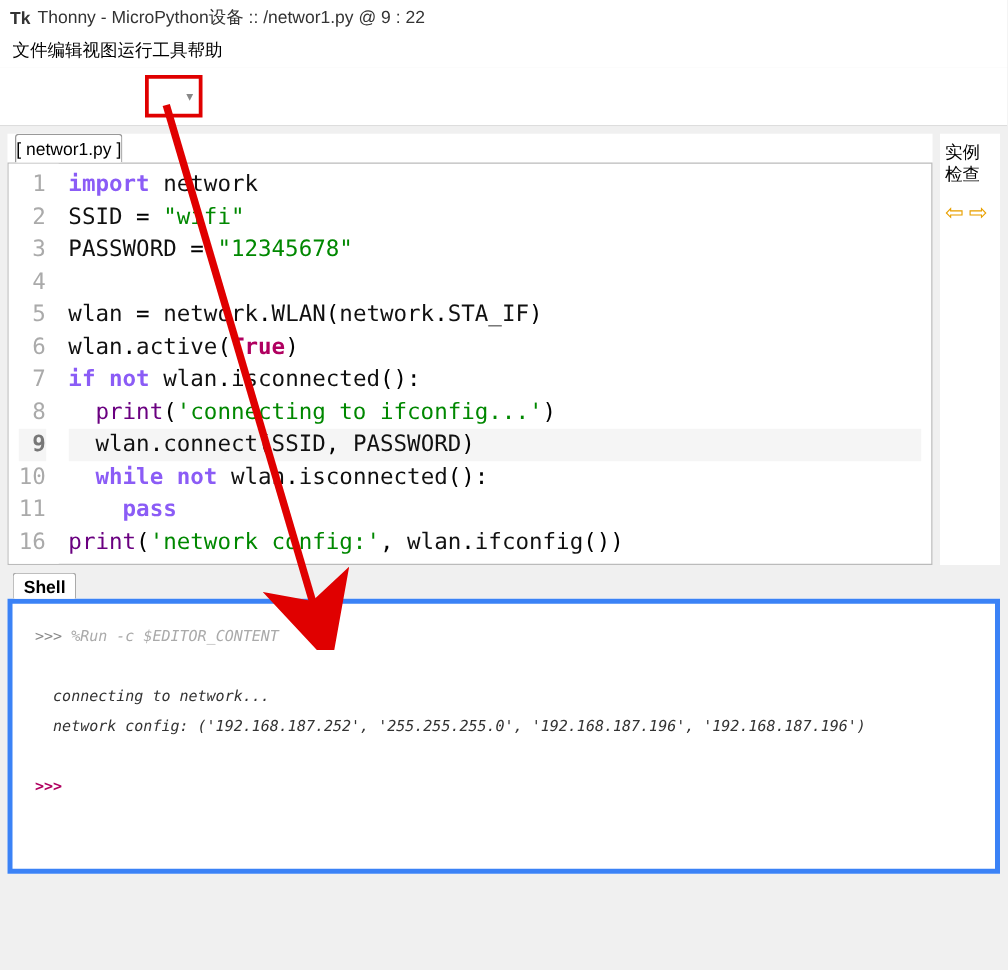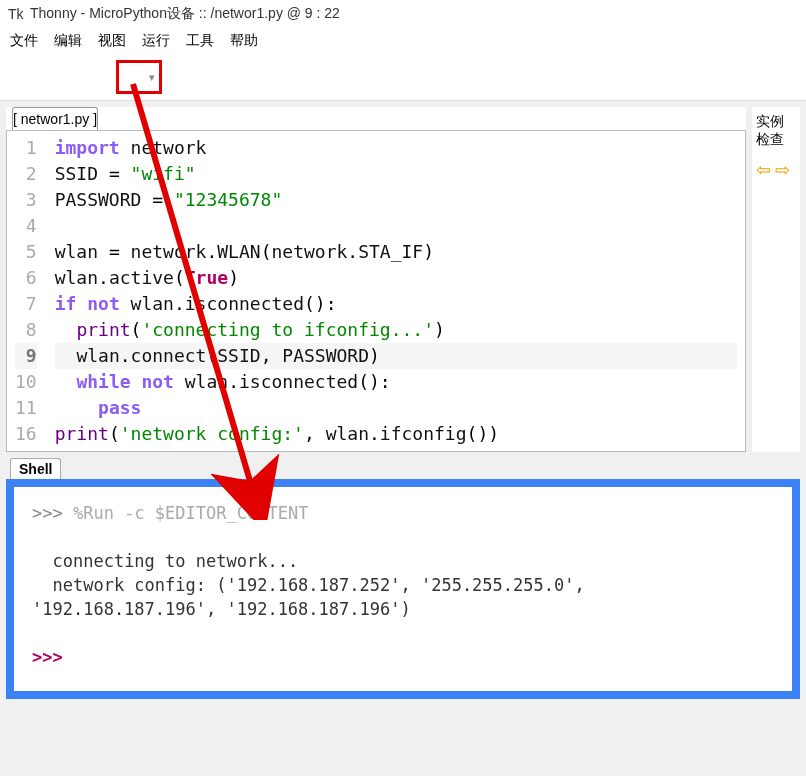--- a/index.html
+++ b/index.html
@@ -1,22 +1,22 @@
 <!DOCTYPE html>
 <html><head>
 <meta charset="utf-8">
 <style>
   * { box-sizing: border-box; margin: 0; padding: 0; }
   body { width: 806px; height: 776px; font-family: "Segoe UI", Arial, sans-serif; font-size: 14px; background: #f0f0f0; overflow: hidden; position: relative; }
   
   .titlebar { display: flex; align-items: center; padding: 4px 8px; background: #fff; height: 28px; }
-  .titlebar-icon { width: 16px; margin-right: 6px; font-weight: normal; color: #333; }
+  .titlebar-icon { width: 16px; margin-right: 6px; font-weight: bold; color: #333; }
   .titlebar-text { color: #333; }
   
-  .menubar { display: flex; gap: 16px; padding: 4px 10px; background: #fff; }
+  .menubar { display: flex; padding: 4px 10px; background: #fff; }
   .menubar-item { cursor: pointer; }
   
   .toolbar { display: flex; align-items: center; gap: 6px; padding: 6px 10px; background: #fff; border-bottom: 1px solid #ddd; }
   .tool-btn { width: 24px; height: 24px; display: flex; align-items: center; justify-content: center; cursor: pointer; border-radius: 2px; }
   .tool-sep { width: 10px; }
   .run-highlight { border: 3px solid #e00000; padding: 2px 4px; display: flex; align-items: center; }
   
   .workspace { display: flex; gap: 6px; padding: 6px; }
   .editor-pane { flex: 1; background: #fff; }
   .inspector-pane { width: 48px; background: #fff; }
@@ -35,21 +35,21 @@
   .str { color: #008800; }
   .lit { color: #b00060; font-weight: bold; }
   .fn { color: #6a0080; }
   
   .inspector-title { padding: 6px 4px; font-size: 14px; }
   .inspector-nav { display: flex; gap: 4px; padding: 4px; }
   .nav-arrow { cursor: pointer; font-size: 18px; }
   
   .shell-section { padding: 0 6px 6px 6px; }
   .shell-tab { display: inline-block; border: 1px solid #aaa; border-bottom: none; padding: 2px 8px; background: #fff; border-radius: 3px 3px 0 0; margin-left: 4px; font-weight: bold; }
-  .shell-box { border: 8px solid #3b82f6; background: #fff; padding: 14px 18px; font-family: "Consolas", monospace; font-size: 17px; line-height: 24px; min-height: 220px; white-space: pre-wrap; }
+  .shell-box { border: 4px solid #3b82f6; background: #fff; padding: 14px 18px; font-family: "Consolas", monospace; font-size: 12px; line-height: 24px; min-height: 220px; white-space: pre-wrap; font-style: italic; }
   .prompt { color: #888; }
   .runcmd { color: #aaa; }
   .output { color: #333; }
   .prompt-active { color: #b00060; font-weight: bold; }
   
   
   .red-arrow { position: absolute; left: 125px; top: 80px; pointer-events: none; }
 </style>
 </head>
 <body>

